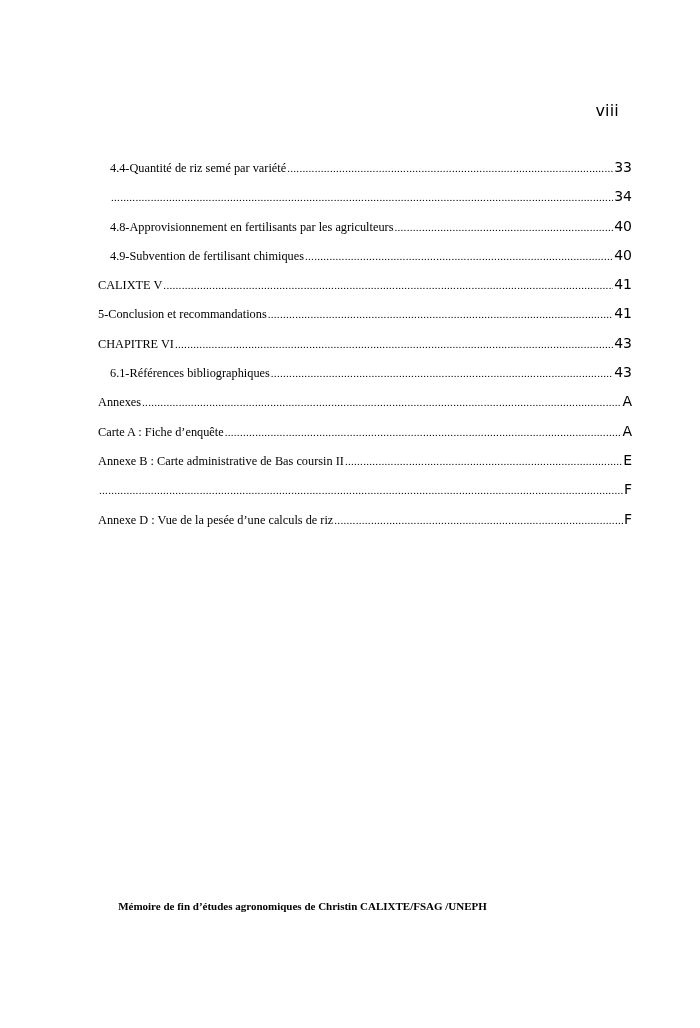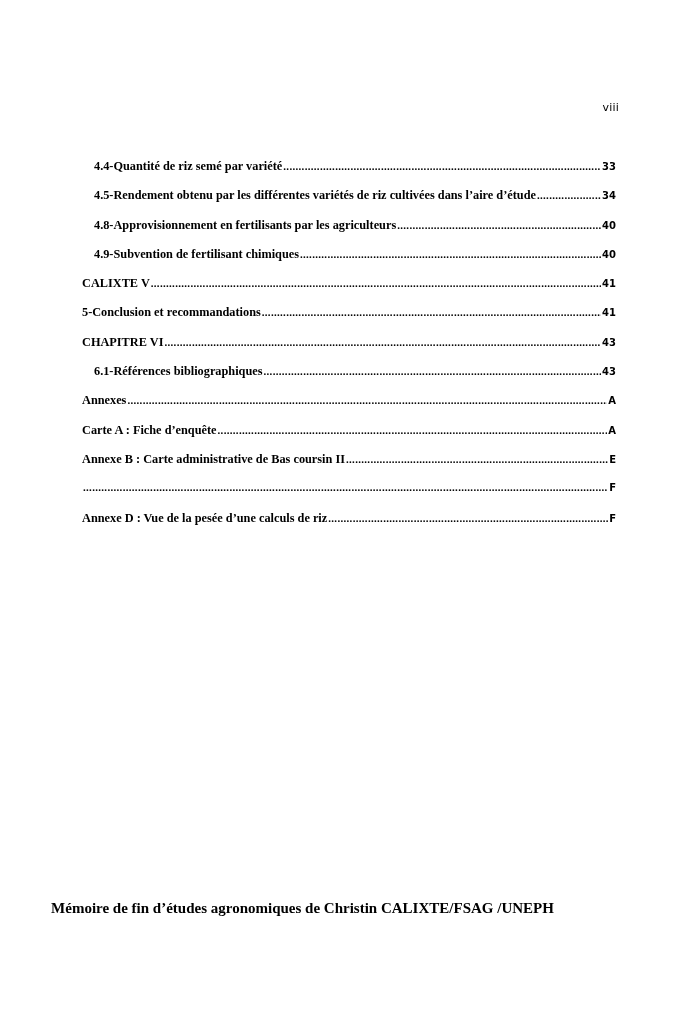--- a/index.html
+++ b/index.html
@@ -13,29 +13,28 @@
       position: relative;
       overflow: hidden;
       color: #000;
       font-family: "Liberation Serif", serif;
     }
     .page-number {
       position: absolute;
       top: 101px;
       right: 81px;
       font-family: "DejaVu Sans", sans-serif;
-      font-size: 11px;
+      font-size: 16px;
       letter-spacing: 0.2px;
     }
     .toc {
       position: absolute;
       top: 159px;
-      left: 82px;
+      left: 98px;
       width: 534px;
-      font-weight: bold;
     }
     .toc-entry {
       display: flex;
       align-items: baseline;
       height: 29.3px;
       font-size: 12.3px;
       white-space: nowrap;
       overflow: hidden;
     }
     .toc-entry.indent {
@@ -51,46 +50,45 @@
       font-size: 11px;
       letter-spacing: 0.3px;
       margin: 0 1px;
     }
     .toc-leader::after {
       content: "....................................................................................................................................................................................................................................................................";
     }
     .toc-page {
       flex: 0 0 auto;
       font-family: "DejaVu Sans", sans-serif;
-      font-size: 10px;
+      font-size: 14px;
       text-align: right;
     }
     .footer {
       position: absolute;
       top: 900px;
       left: 0;
       width: 605px;
       text-align: center;
       font-weight: bold;
-      font-size: 15px;
+      font-size: 11px;
     }
   </style>
 </head>
 <body>
 
 <div class="page-number">viii</div>
 
 <div class="toc">
   <div class="toc-entry indent">
     <span class="toc-title">4.4-Quantité de riz semé par variété</span>
     <span class="toc-leader"></span>
     <span class="toc-page">33</span>
   </div>
   <div class="toc-entry indent">
-    <span class="toc-title">4.5-Rendement obtenu par les différentes variétés  de riz cultivées dans l’aire d’étude</span>
     <span class="toc-leader"></span>
     <span class="toc-page">34</span>
   </div>
   <div class="toc-entry indent">
     <span class="toc-title">4.8-Approvisionnement en fertilisants par les agriculteurs</span>
     <span class="toc-leader"></span>
     <span class="toc-page">40</span>
   </div>
   <div class="toc-entry indent">
     <span class="toc-title">4.9-Subvention de fertilisant chimiques</span>

